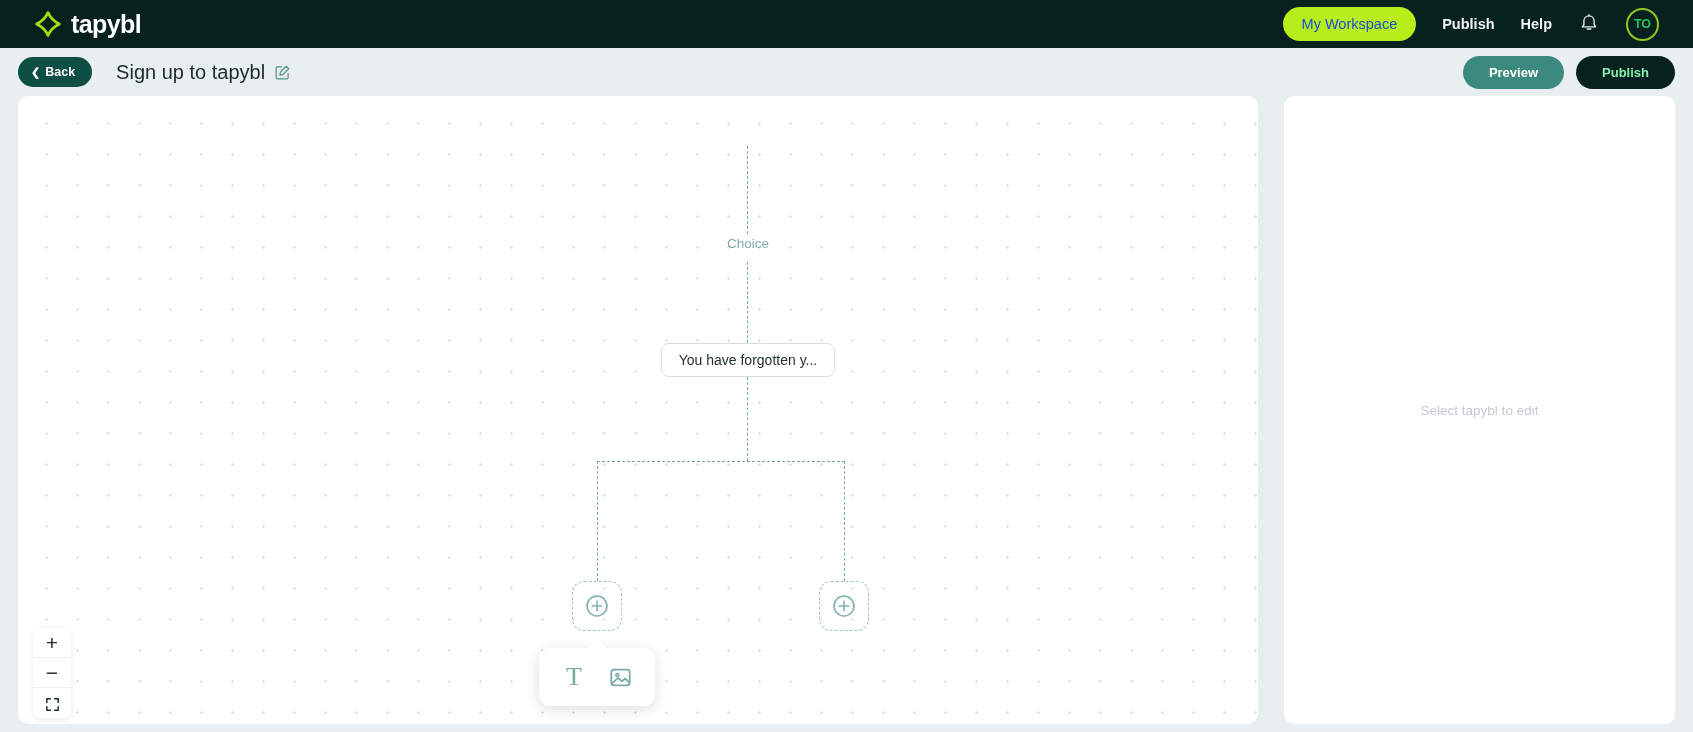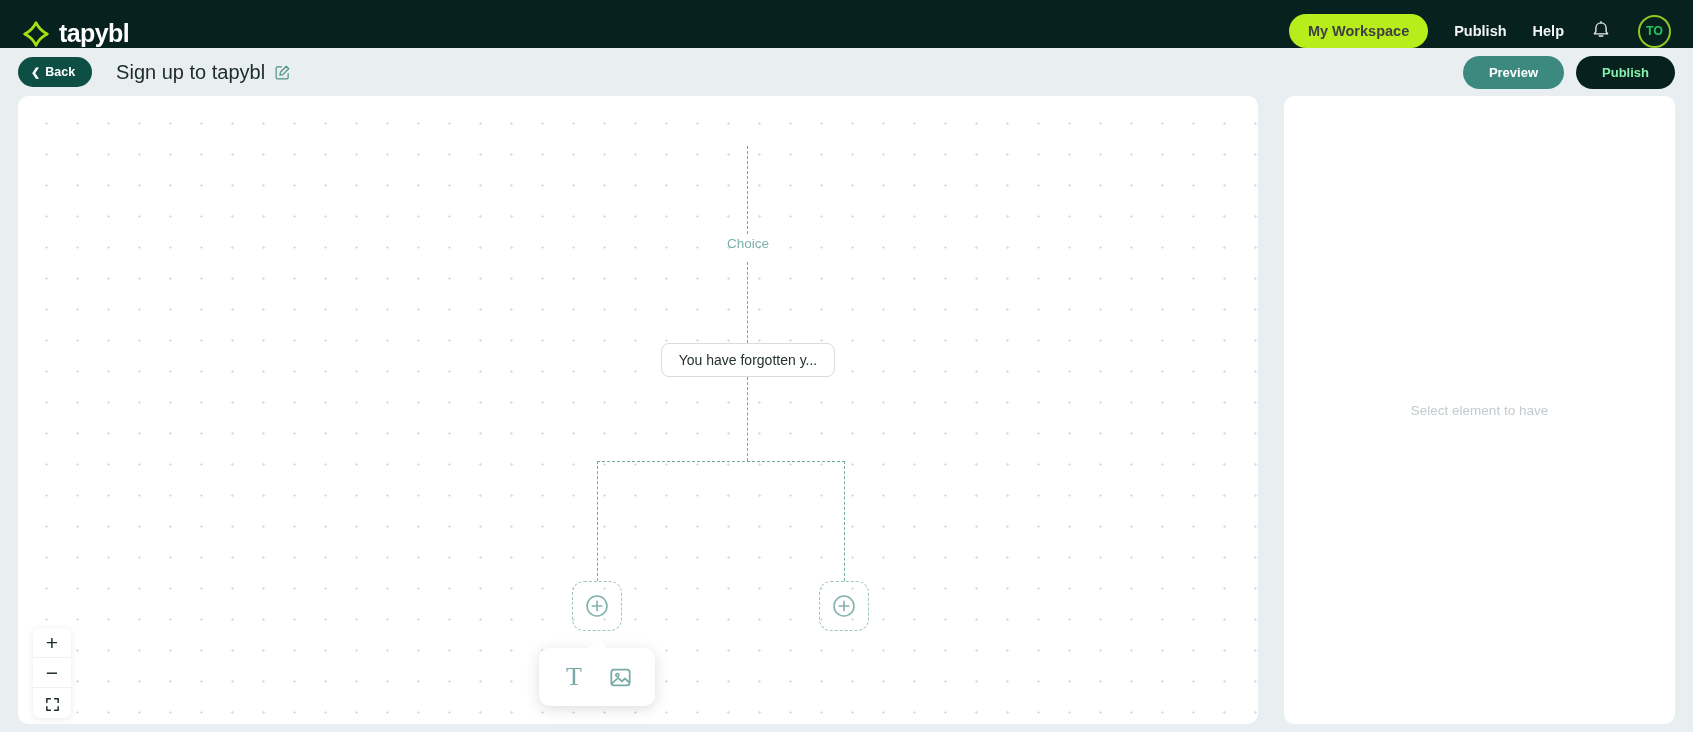--- a/index.html
+++ b/index.html
@@ -7,36 +7,36 @@
     width: 1693px; height: 732px;
     font-family: "Liberation Sans", sans-serif;
     background: #e9eef0;
     overflow: hidden;
   }
 
   
   .topbar {
     height: 48px; width: 100%;
     background: #06211e;
-    display: flex; align-items: flex-end;
-    padding: 0 22px;
+    display: flex; align-items: center;
+    padding: 0 34px;
     position: relative;
   }
   .brand { display: flex; align-items: center; gap: 9px; }
   .brand-mark { width: 28px; height: 28px; display: block; }
   .brand-text {
     color: #ffffff; font-size: 25px; font-weight: 700;
     letter-spacing: -0.6px;
   }
   .nav-right {
     margin-left: auto; display: flex; align-items: center; gap: 26px;
   }
   .ws-pill {
-    background: #b6ed1a; color: #404040;
-    font-size: 14.5px; font-weight: 700;
+    background: #b6ed1a; color: #1d4ed8;
+    font-size: 14.5px; font-weight: 400;
     border-radius: 999px; padding: 9px 19px;
     border: none; cursor: pointer; white-space: nowrap;
   }
   .nav-link {
     color: #f2f5f4; font-size: 14.5px; font-weight: 700;
     text-decoration: none; cursor: pointer; white-space: nowrap;
   }
   .bell { width: 22px; height: 24px; cursor: pointer; }
   .avatar {
     width: 33px; height: 33px; border-radius: 50%;
@@ -333,16 +333,16 @@
           <svg viewBox="0 0 24 24" width="17" height="17" aria-hidden="true">
             <path d="M4 9 V4 h5 M15 4 h5 v5 M20 15 v5 h-5 M9 20 H4 v-5" fill="none" stroke="#1d2a2a" stroke-width="2.1" stroke-linecap="round" stroke-linejoin="round"></path>
           </svg>
         </span>
       </button>
     </div>
 
   </div>
 
   <div class="sidepanel">
-    <div class="sidepanel-empty">Select element to have</div>
+    <div class="sidepanel-empty">Select tapybl to edit</div>
   </div>
 
 </div>
 
 </body></html>

